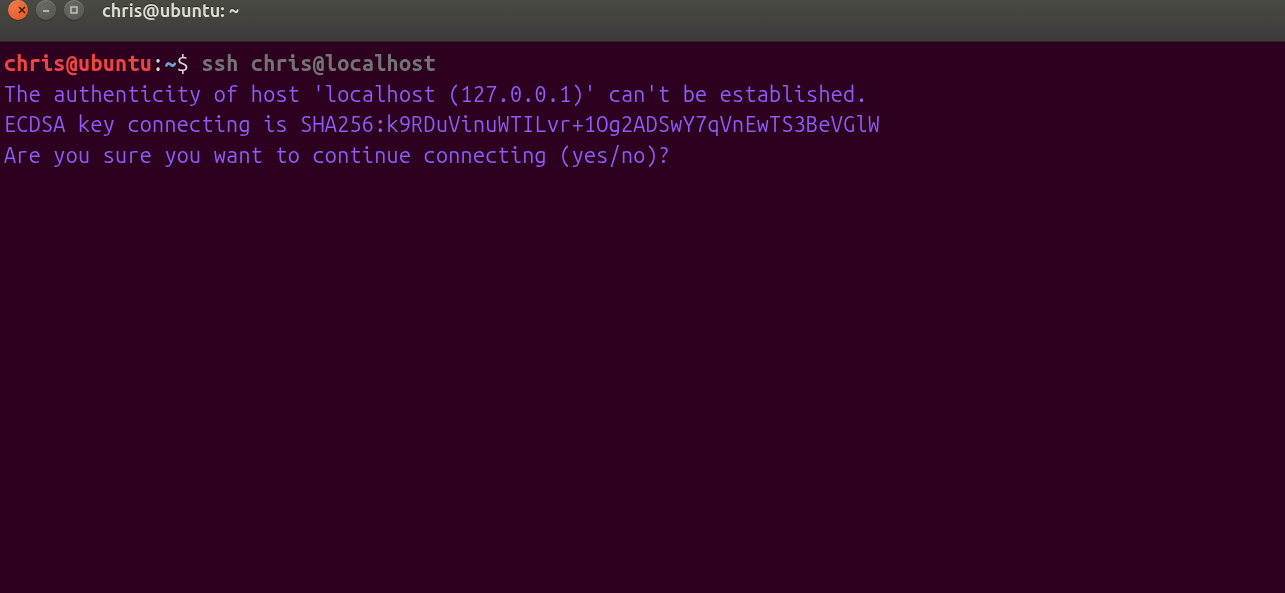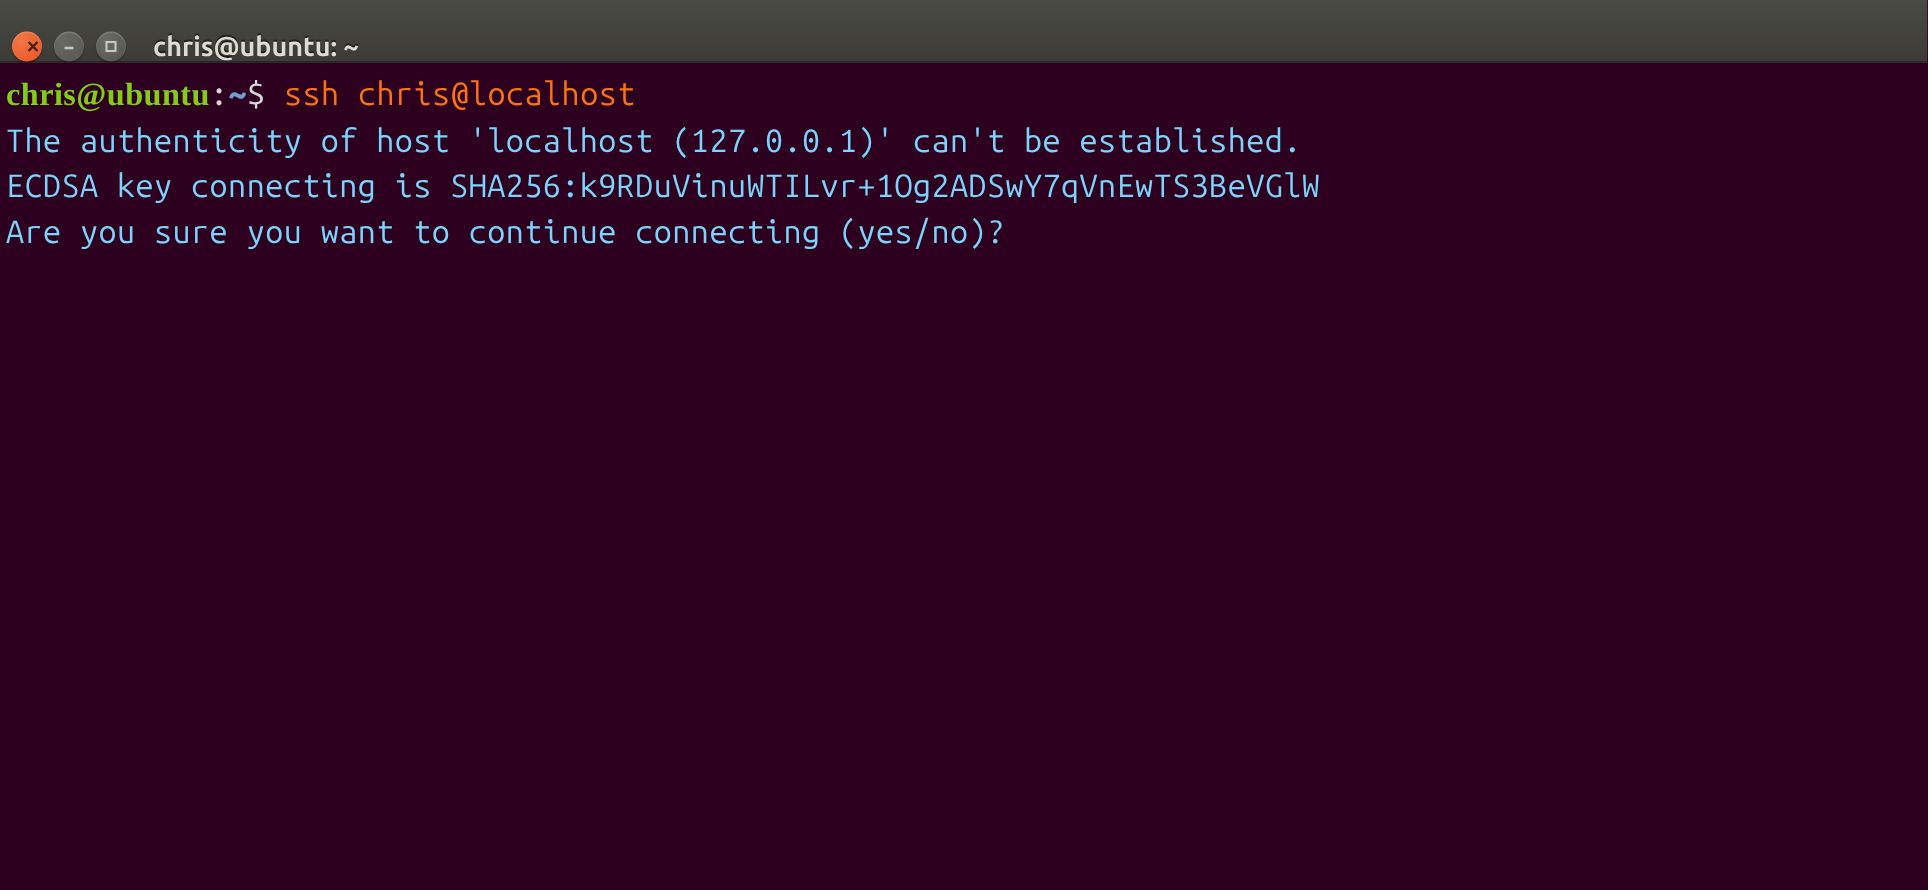--- a/index.html
+++ b/index.html
@@ -11,21 +11,21 @@
       background: #2c001e;
       width: 1285px;
       height: 593px;
       overflow: hidden;
       font-family: "Ubuntu Mono", "DejaVu Sans Mono", monospace;
     }
     .titlebar {
       height: 42px;
       background: linear-gradient(to bottom, #4a4a44, #3c3b37);
       display: flex;
-      align-items: flex-end;
+      align-items: flex-start;
       padding: 0 8px;
       border-bottom: 1px solid #2a2a26;
     }
     .window-controls {
       display: flex;
       gap: 8px;
       align-items: center;
     }
     .window-btn {
       width: 20px;
@@ -68,36 +68,36 @@
     }
     .terminal {
       padding: 6px 0 6px 4px;
       font-size: 21.5px;
       line-height: 1.42;
       color: #d7d7d7;
       white-space: pre;
       letter-spacing: 0.3px;
     }
     .prompt-user {
-      color: #84cc16;
+      color: #ef4444;
       font-weight: bold;
-      font-family: Liberation Serif, serif;
     }
     .prompt-path {
       color: #729fcf;
       font-weight: bold;
     }
     .prompt-symbol {
       color: #d7d7d7;
     }
     .command {
-      color: #f97316;
+      color: #737373;
+      font-weight: bold;
     }
     .output {
-      color: #7dd3fc;
+      color: #8b5cf6;
     }
   </style>
 </head>
 <body>
 
 <div class="titlebar">
   <div class="window-controls">
     <div class="window-btn close-btn">
       <svg viewBox="0 0 10 10">
         <line x1="2" y1="2" x2="8" y2="8" stroke="#4a1f0c" stroke-width="1.6"></line>

